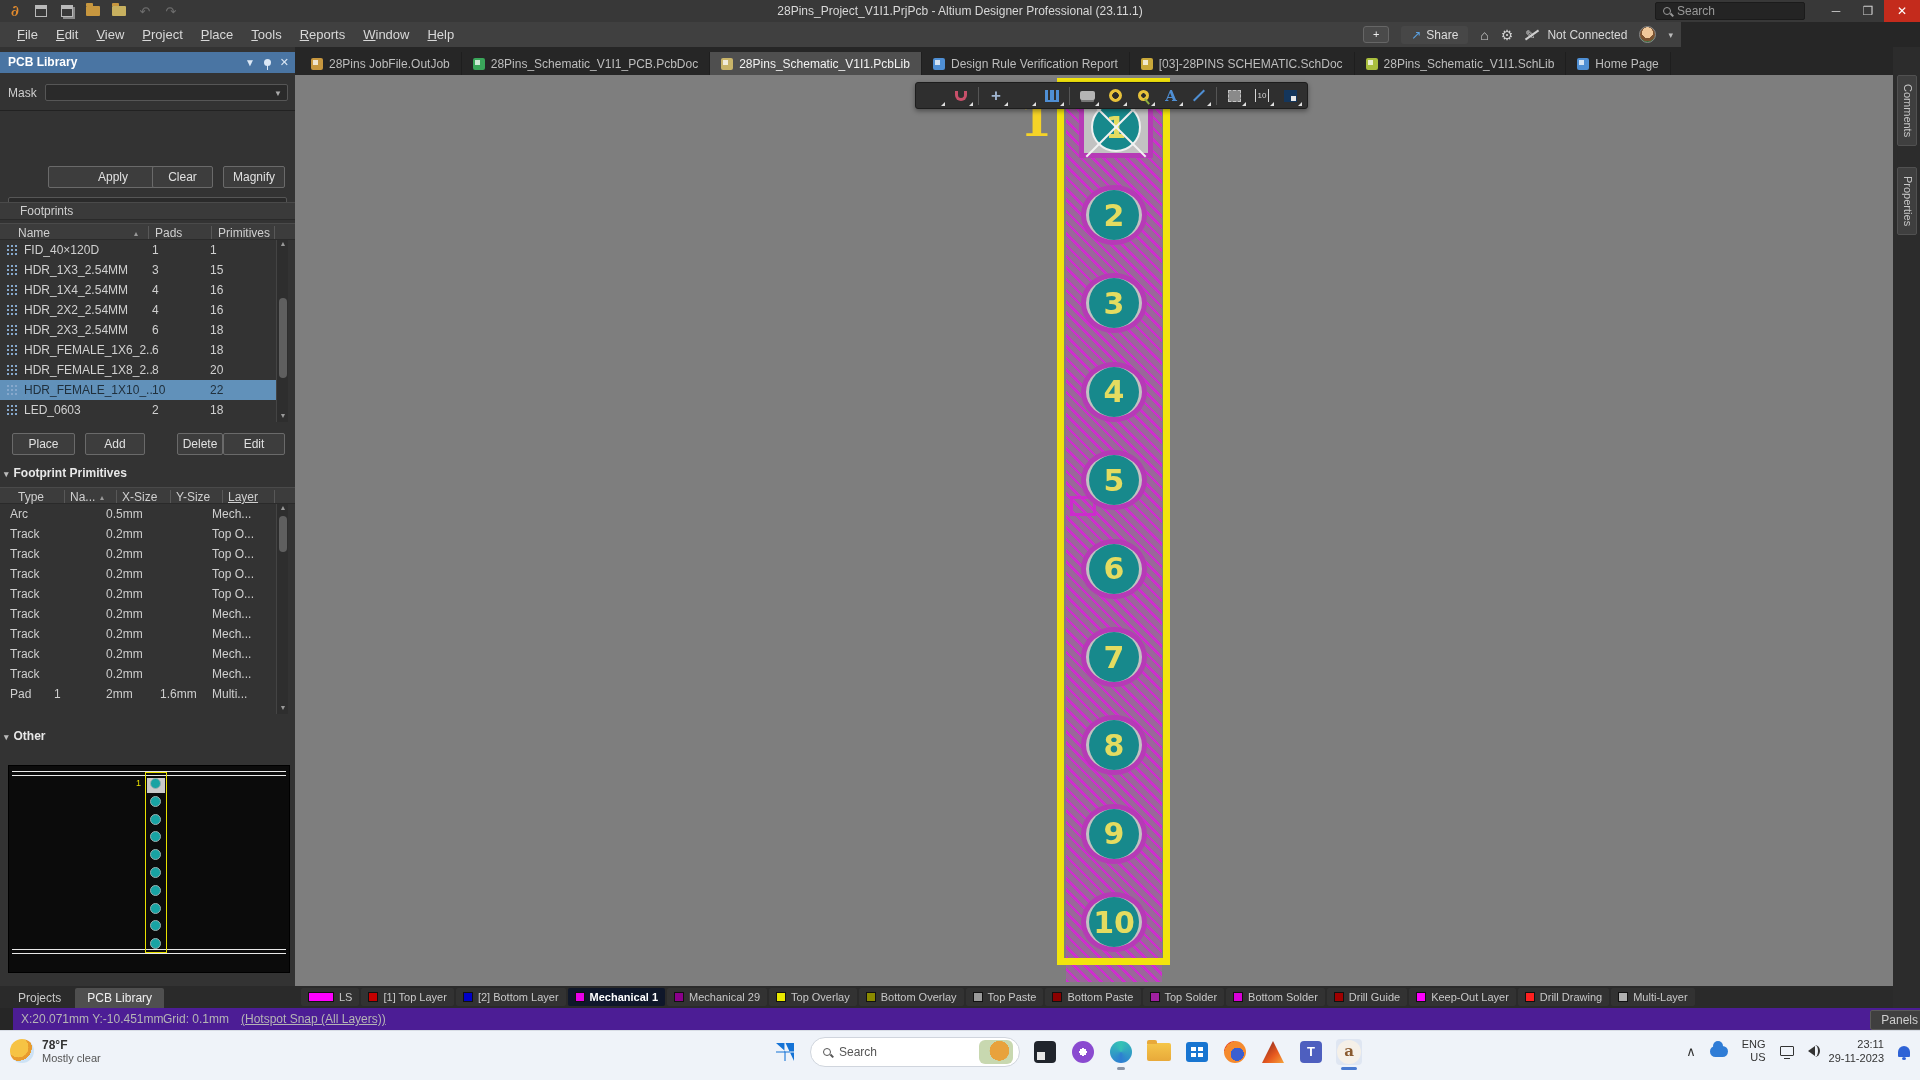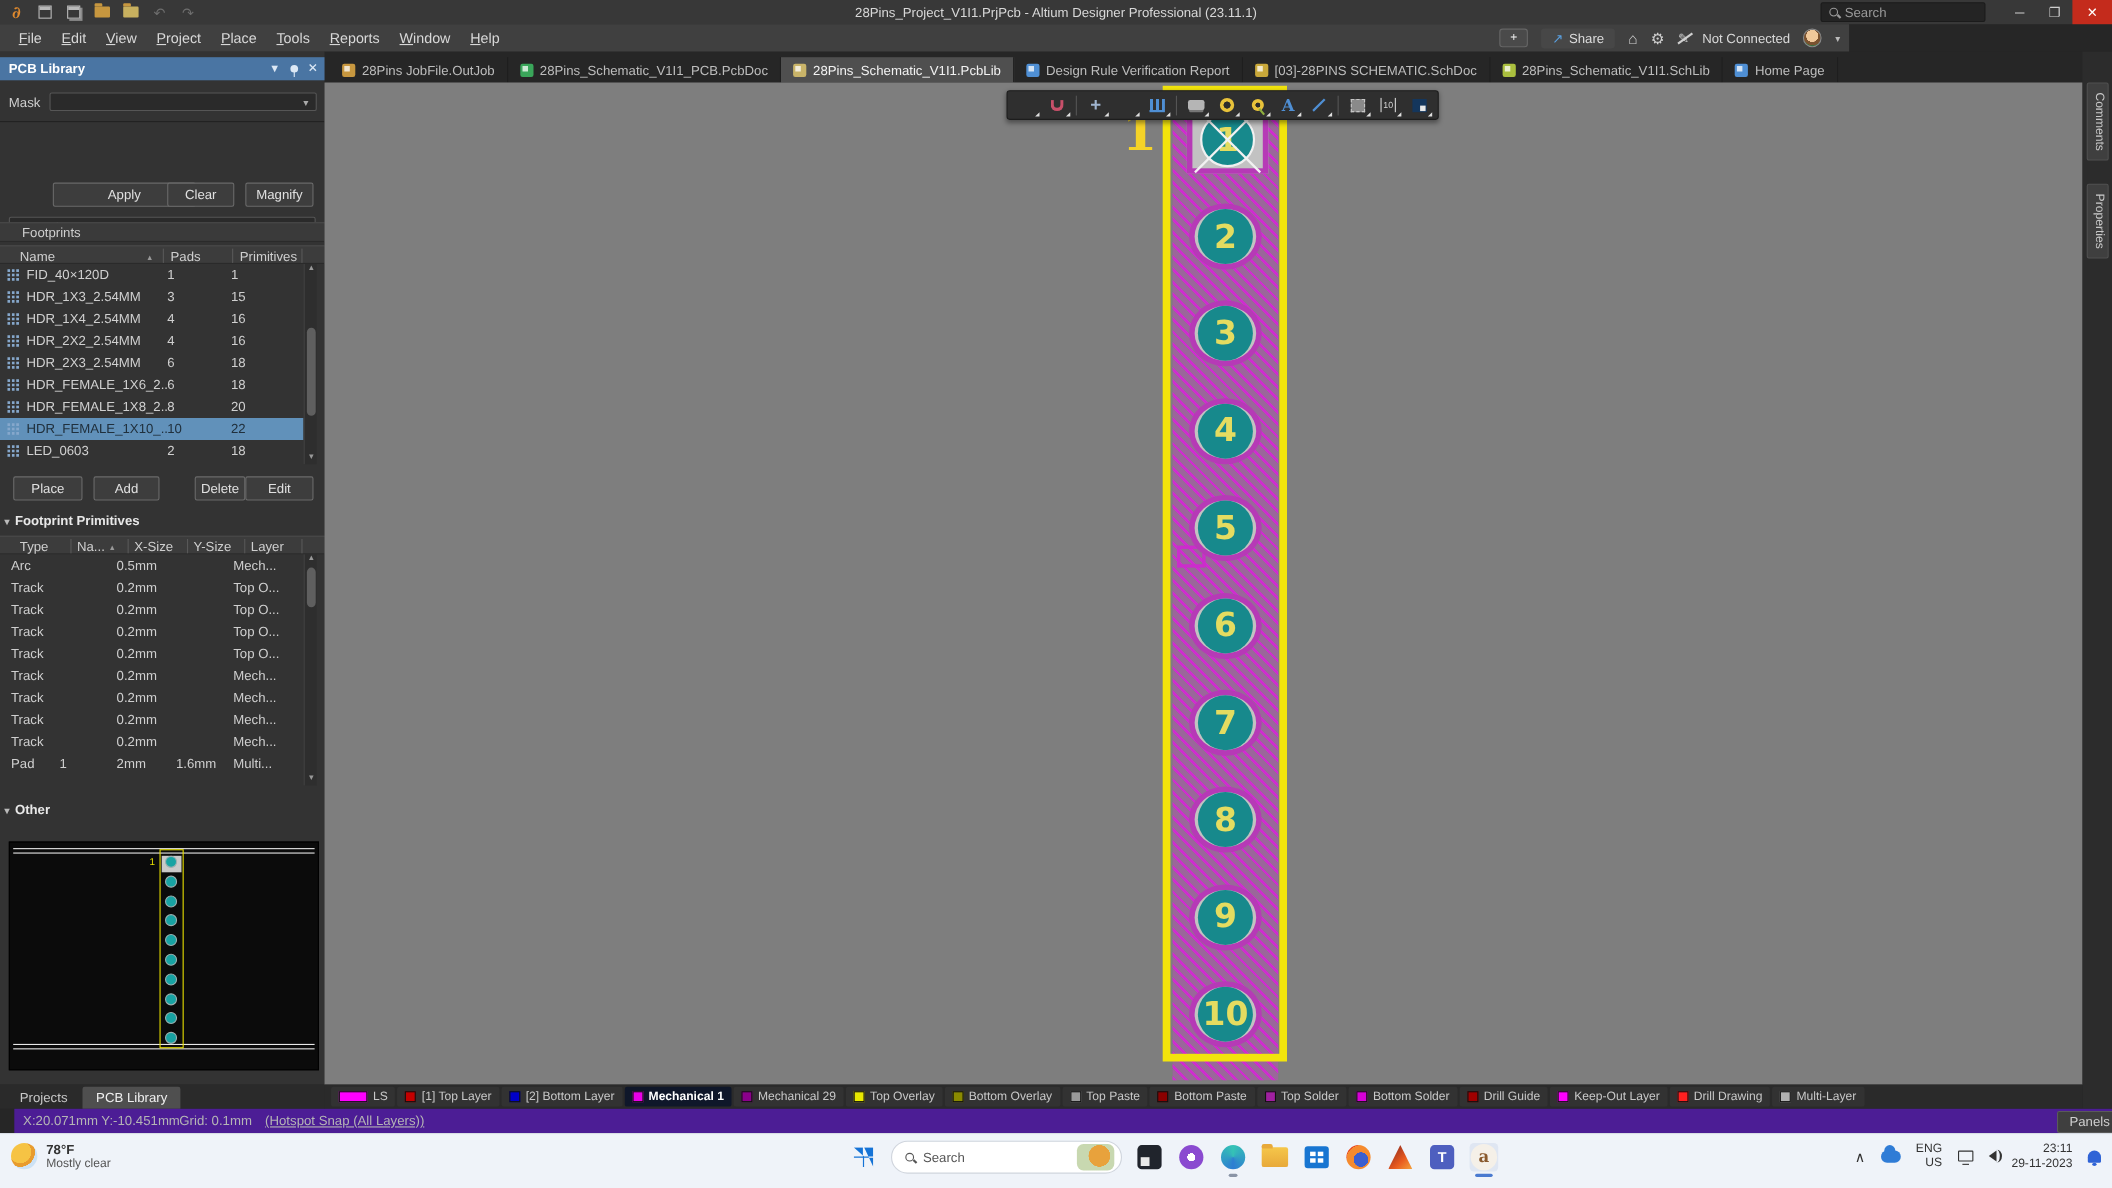--- a/index.html
+++ b/index.html
@@ -400,21 +400,21 @@
   <div class="pbtn" style="left:223px; top:386px; width:62px;">Edit</div>
 
   <div class="sect-head" style="top:419px;">Footprint Primitives</div>
 
   <div class="tbl-head" style="left:0; top:440px; width:295px; height:17px;">
     <span style="left:18px;">Type</span>
     <span style="left:70px;">Na...</span>
     <span class="sortarrow" style="left:100px; top:5px;">▴</span>
     <span style="left:122px;">X-Size</span>
     <span style="left:176px;">Y-Size</span>
-    <span style="left:228px;">Layer</span>
+    <span style="left:228px;text-decoration:underline;">Layer</span>
     <div class="colsep" style="left:64px;"></div>
     <div class="colsep" style="left:116px;"></div>
     <div class="colsep" style="left:170px;"></div>
     <div class="colsep" style="left:222px;"></div>
     <div class="colsep" style="left:274px;"></div>
   </div>
   <div class="fp-rows" id="prim-rows" style="top:457px;">
       <div class="prim-row">
         <span class="pc-type">Arc</span>
         <span class="pc-name"></span>

